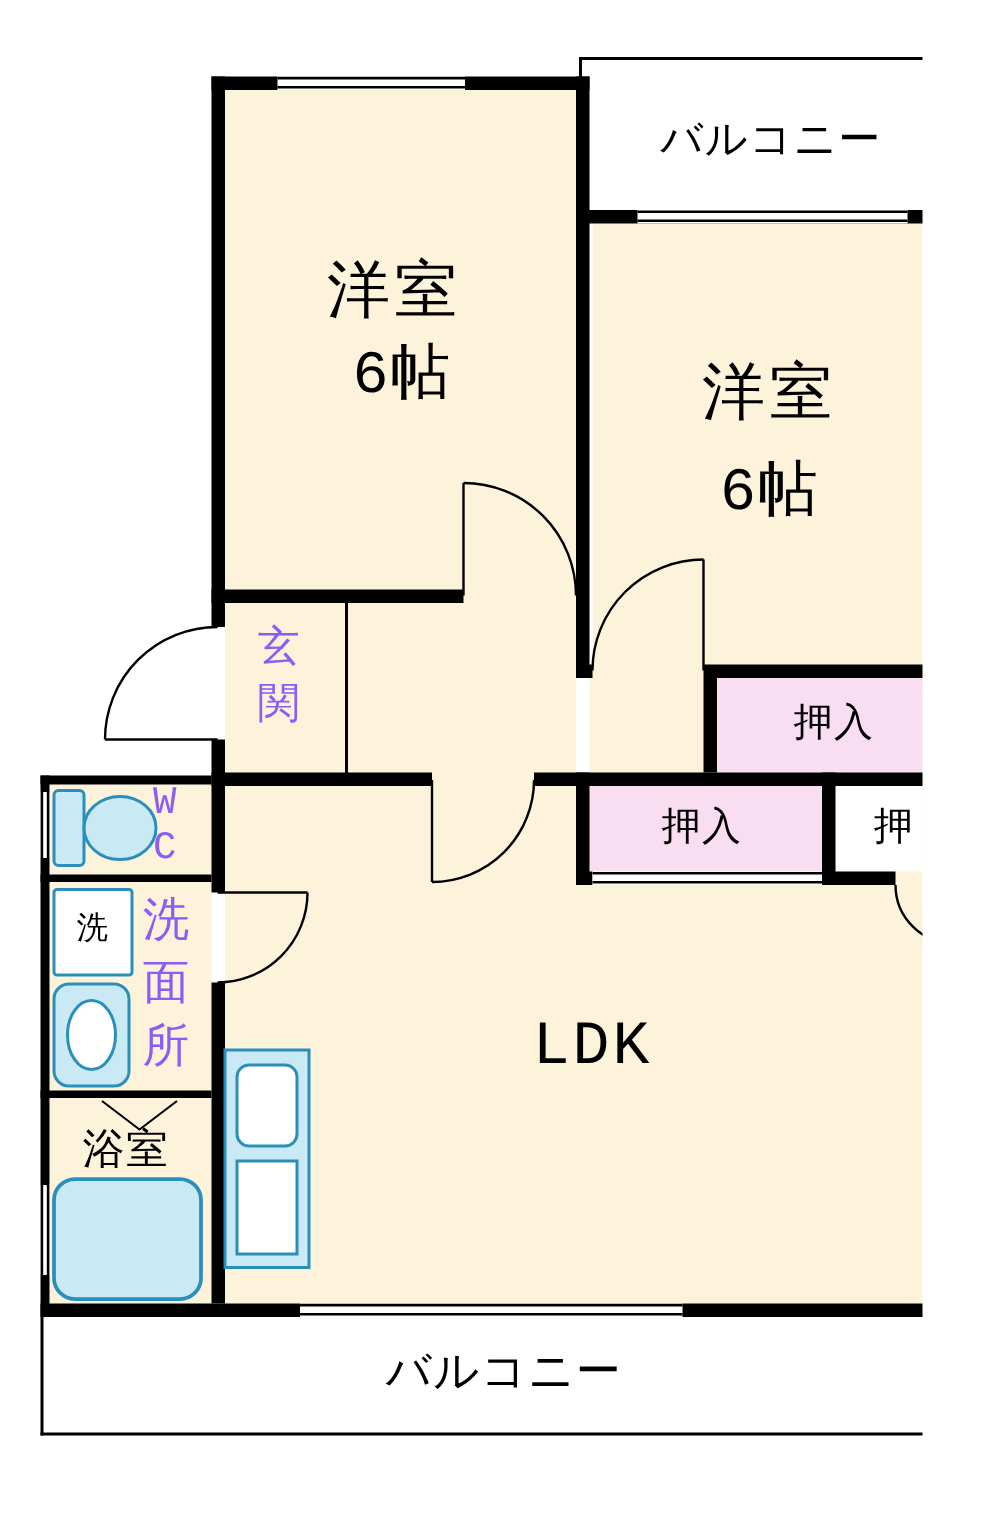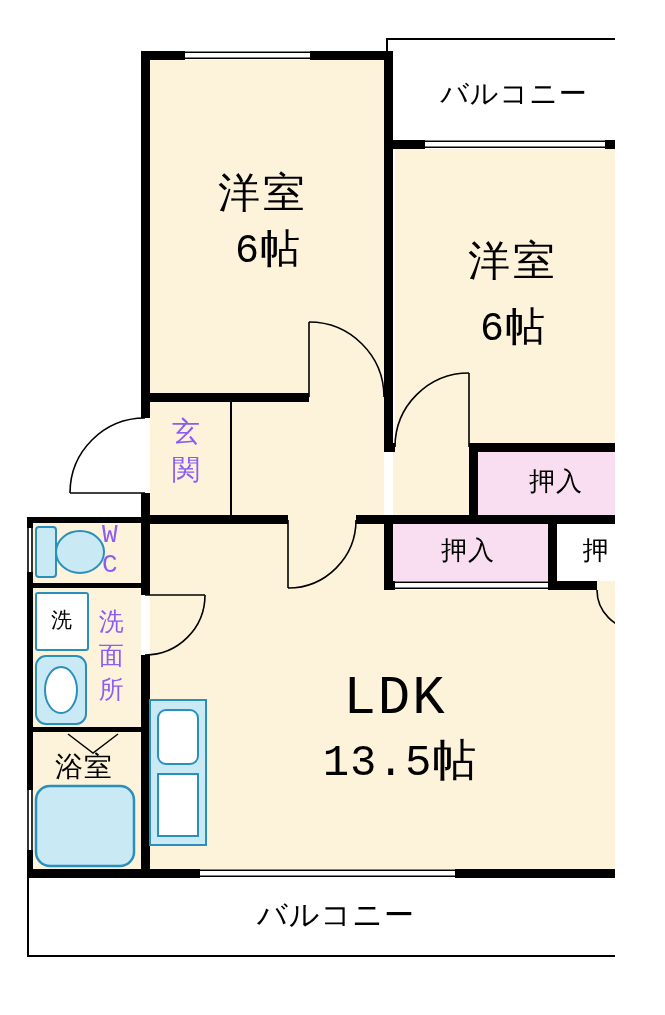--- a/index.html
+++ b/index.html
@@ -170,22 +170,21 @@
   <div class="vlbl" style="left:188px;top:453px;font-size:28px">玄関</div>
 
   <div class="lbl" style="left:556px;top:483px;font-size:26px">押入</div>
   <div class="lbl" style="left:468px;top:552px;font-size:26px">押入</div>
   <div class="lbl" style="left:596px;top:552px;font-size:26px">押</div>
 
   <div class="vlbl" style="left:117px;top:551px;font-size:26px;line-height:1.15">WC</div>
 
   <div class="lbl" style="left:62px;top:621px;font-size:21px">洗</div>
 
-  <div class="vlbl" style="left:113px;top:658px;font-size:25px">洗面所</div>
+  <div class="vlbl" style="left:113px;top:658px;font-size:31px">洗面所</div>
 
   <div class="lbl" style="left:84px;top:769px;font-size:28px">浴室</div>
 
-  <div class="lbl" style="left:395px;top:699px;font-size:54px;letter-spacing:2px">LDK</div>
-  <div class="lbl" style="left:400px;top:763px;font-size:44px">13.5帖</div>
+  <div class="lbl" style="left:395px;top:699px;font-size:41px;letter-spacing:2px">LDK</div>
 
   <div class="lbl" style="left:336px;top:917px;font-size:30px">バルコニー</div>
 
 </div>
 
 </body></html>

